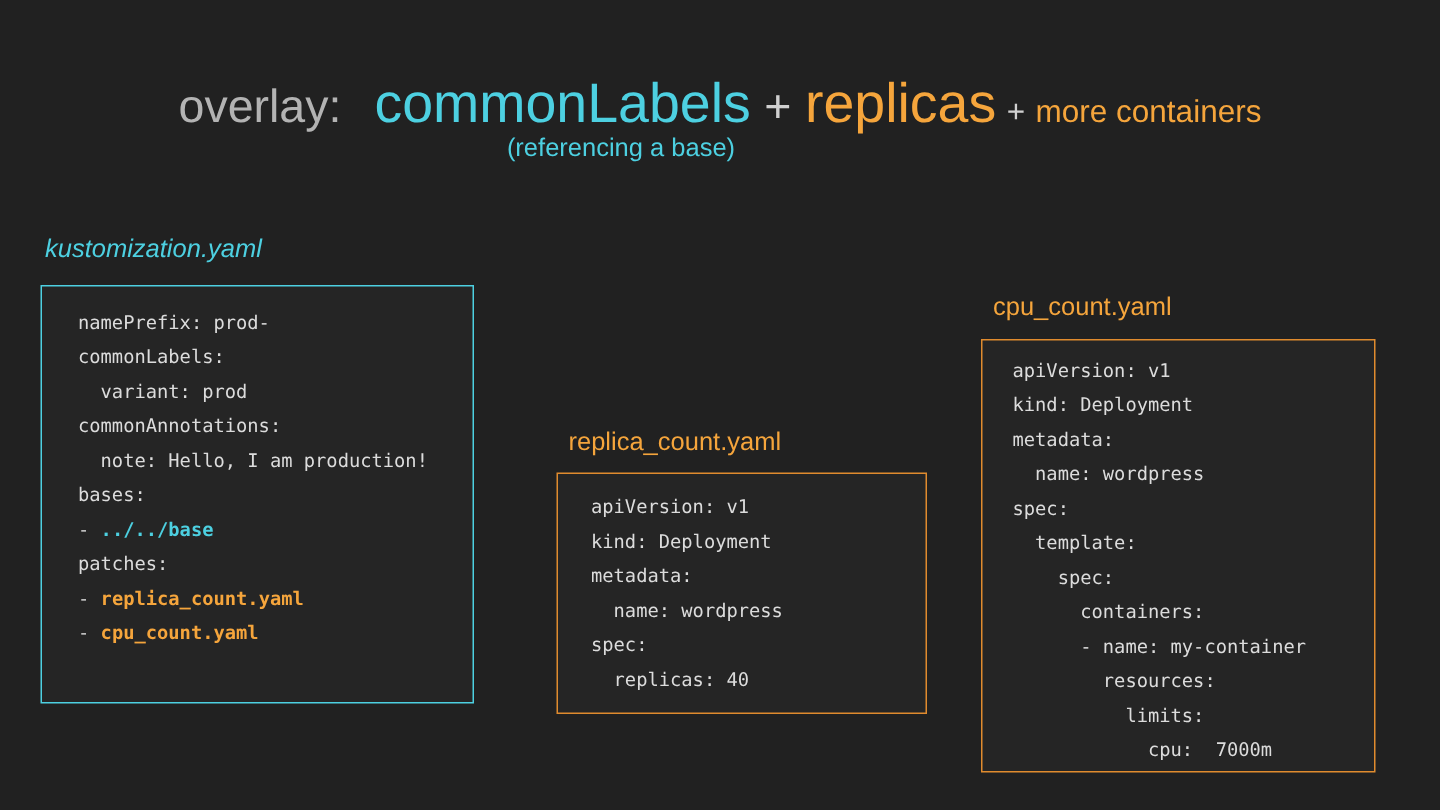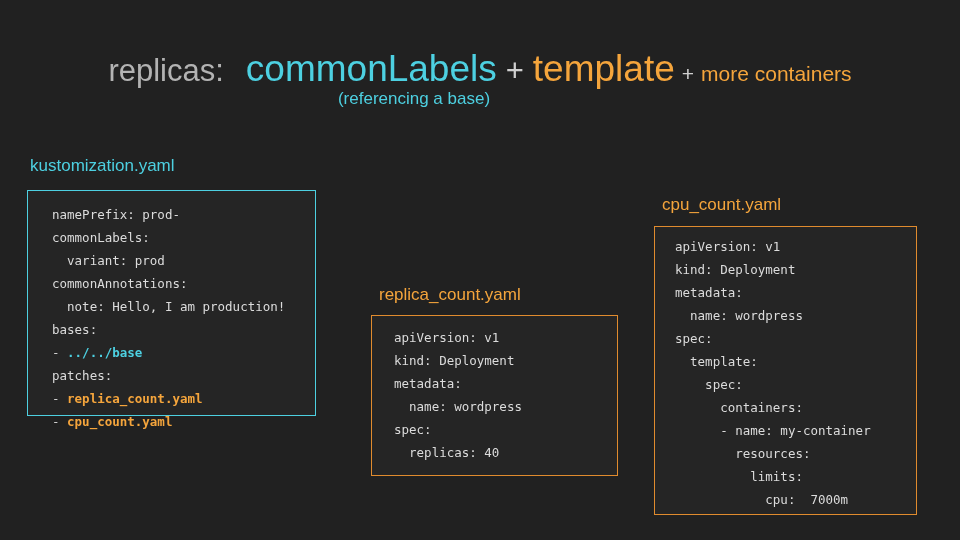--- a/index.html
+++ b/index.html
@@ -101,36 +101,36 @@
     line-height: 23px;
     color: #dcdcdc;
     white-space: pre;
   }
   .code .ln { display: block; }
   .tok-cyan { color: #4dd0e1; font-weight: bold; text-align: center; }
   .tok-orange { color: #f5a53c; font-weight: bold; }
   .tok-dash { color: #cfcfcf; }
 
   
-  #kustomization-label { left: 30px; top: 156px; }
-  #kustomization-box { left: 27px; top: 190px; width: 289px; height: 226px; padding: 12px 15px 0 24px; }
+  #kustomization-label { left: 30px; top: 156px; font-style: italic; }
+  #kustomization-box { left: 27px; top: 190px; width: 289px; height: 279px; padding: 12px 15px 0 24px; }
 
   #replica-label { left: 379px; top: 285px; }
   #replica-box { left: 371px; top: 315px; width: 247px; height: 161px; padding: 10px 0 0 22px; }
 
   #cpu-label { left: 662px; top: 195px; }
   #cpu-box { left: 654px; top: 226px; width: 263px; height: 289px; padding: 8px 0 0 20px; }
 </style>
 </head>
 <body>
 
 <div class="slide">
 
   <div class="title-row">
-    <span class="t-overlay">replicas:</span><span class="t-gap"></span><span class="t-kustomization">commonLabels</span><span class="t-plus">+</span><span class="t-patches">template</span><span class="t-plus2">+</span><span class="t-more">more containers</span>
+    <span class="t-overlay">overlay:</span><span class="t-gap"></span><span class="t-kustomization">commonLabels</span><span class="t-plus">+</span><span class="t-patches">replicas</span><span class="t-plus2">+</span><span class="t-more">more containers</span>
   </div>
 
   <div class="subtitle">
     <span class="subtitle-shift">(referencing a base)</span>
   </div>
 
   <div class="file-label label-cyan" id="kustomization-label">kustomization.yaml</div>
   <div class="code-box" id="kustomization-box">
     <div class="code"><span class="ln"><span>namePrefix: prod-</span></span><span class="ln"><span>commonLabels:</span></span><span class="ln"><span>  variant: prod</span></span><span class="ln"><span>commonAnnotations:</span></span><span class="ln"><span>  note: Hello, I am production!</span></span><span class="ln"><span>bases:</span></span><span class="ln"><span class="tok-dash">- </span><span class="tok-cyan">../../base</span></span><span class="ln"><span>patches:</span></span><span class="ln"><span class="tok-dash">- </span><span class="tok-orange">replica_count.yaml</span></span><span class="ln"><span class="tok-dash">- </span><span class="tok-orange">cpu_count.yaml</span></span></div>
   </div>

